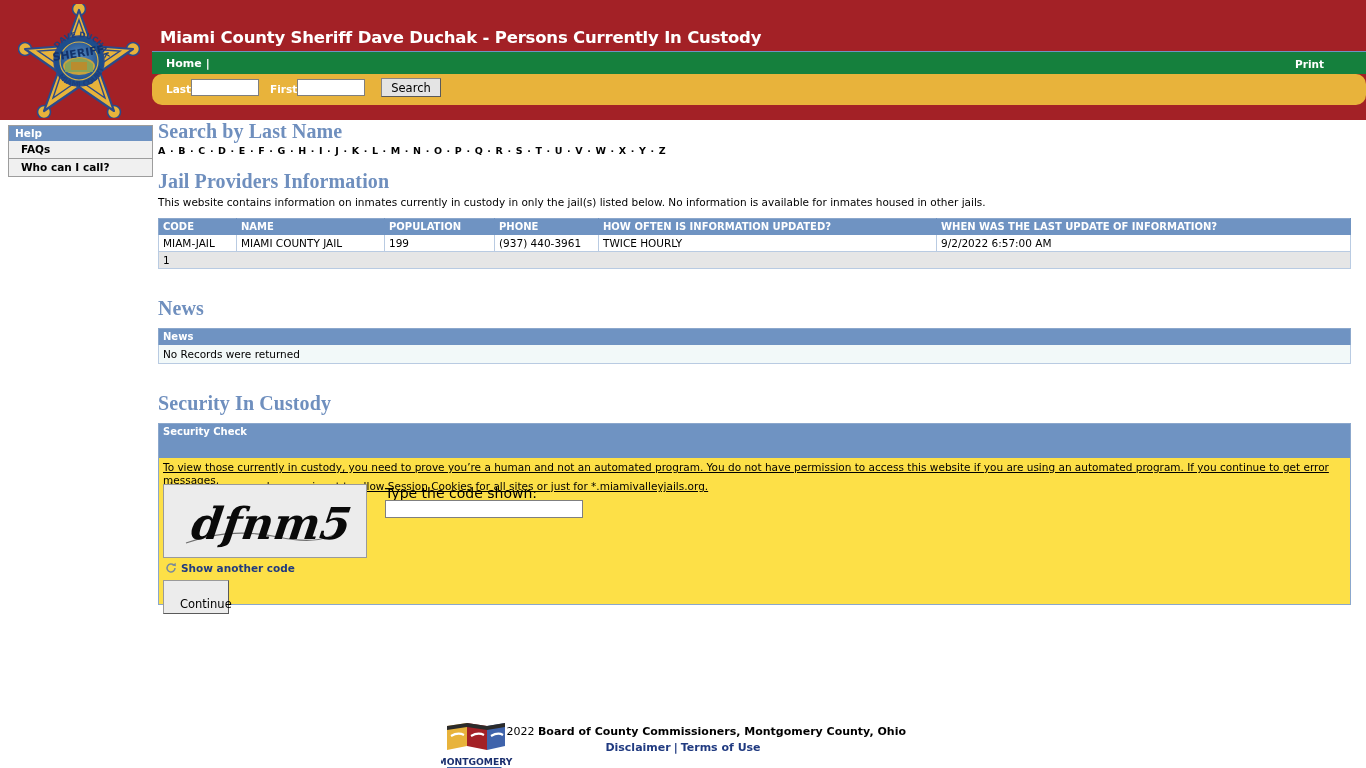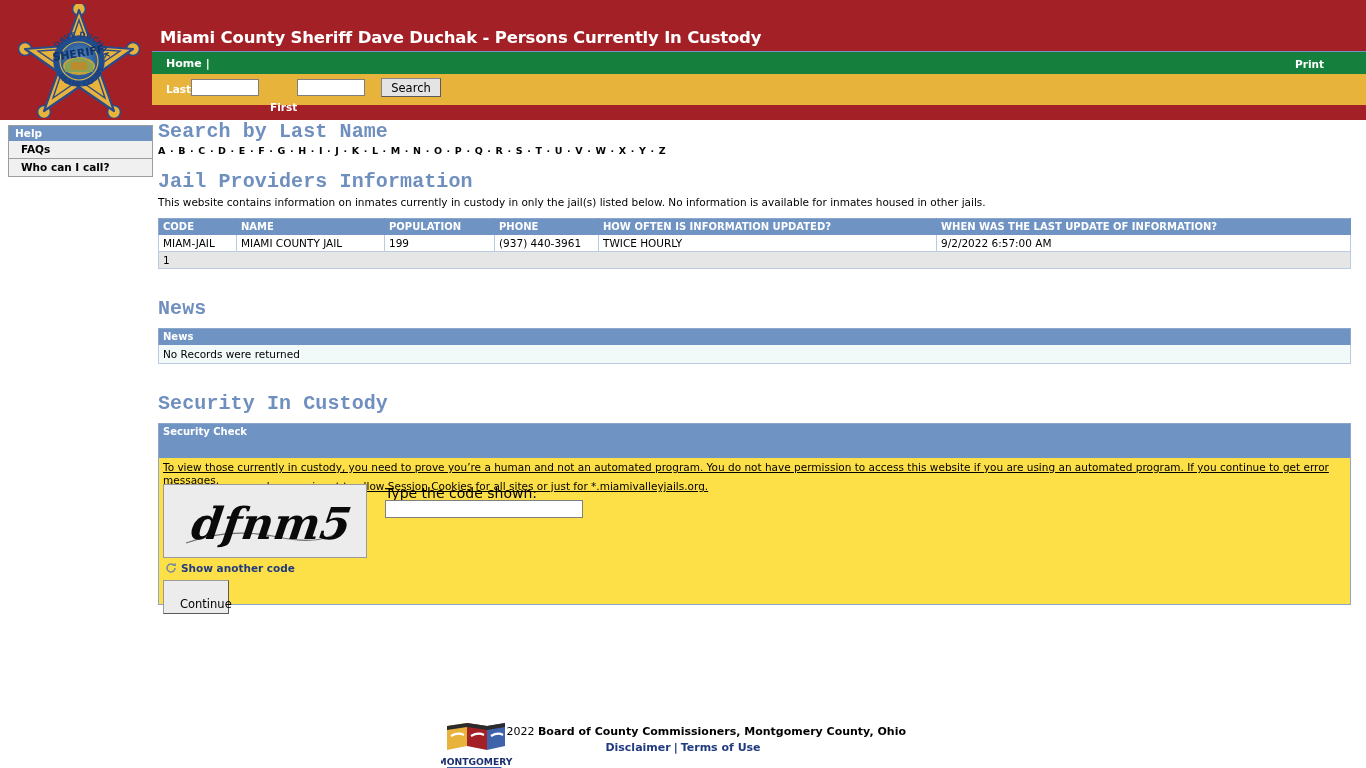--- a/index.html
+++ b/index.html
@@ -66,30 +66,31 @@
     font-size: 10.5px; font-weight: bold;
     color: #ffffff;
     text-decoration: none;
   }
 
   .searchbar {
     position: absolute;
     left: 0; top: 74px;
     width: 1214px; height: 31px;
     background: #e8b33b;
+    border-radius: 10px;
   }
   .sb-label {
     position: absolute;
     top: 9px;
     font-size: 10.5px;
     font-weight: bold;
     color: #ffffff;
   }
   .sb-label.last { left: 14px; }
-  .sb-label.first { left: 118px; margin-top: 18px; }
+  .sb-label.first { left: 118px; }
   .sb-input {
     position: absolute;
     top: 5px;
     height: 17px;
     border: 1px solid #7f7f7f;
     background: #ffffff;
     font-family: "DejaVu Sans", "Liberation Sans", sans-serif;
     font-size: 11px;
     padding: 0 2px;
   }
@@ -146,21 +147,21 @@
 
   
   .main {
     position: absolute;
     left: 158px; top: 0;
     width: 1200px;
   }
 
   h1.section {
     margin: 0;
-    font-family: Liberation Mono, monospace;
+    font-family: Liberation Serif, serif;
     font-size: 20px;
     font-weight: bold;
     color: #6f8fbe;
     letter-spacing: 0.1px;
   }
   .alpha {
     margin-top: 2px;
     font-size: 9.5px;
     font-weight: bold;
     color: #000;

